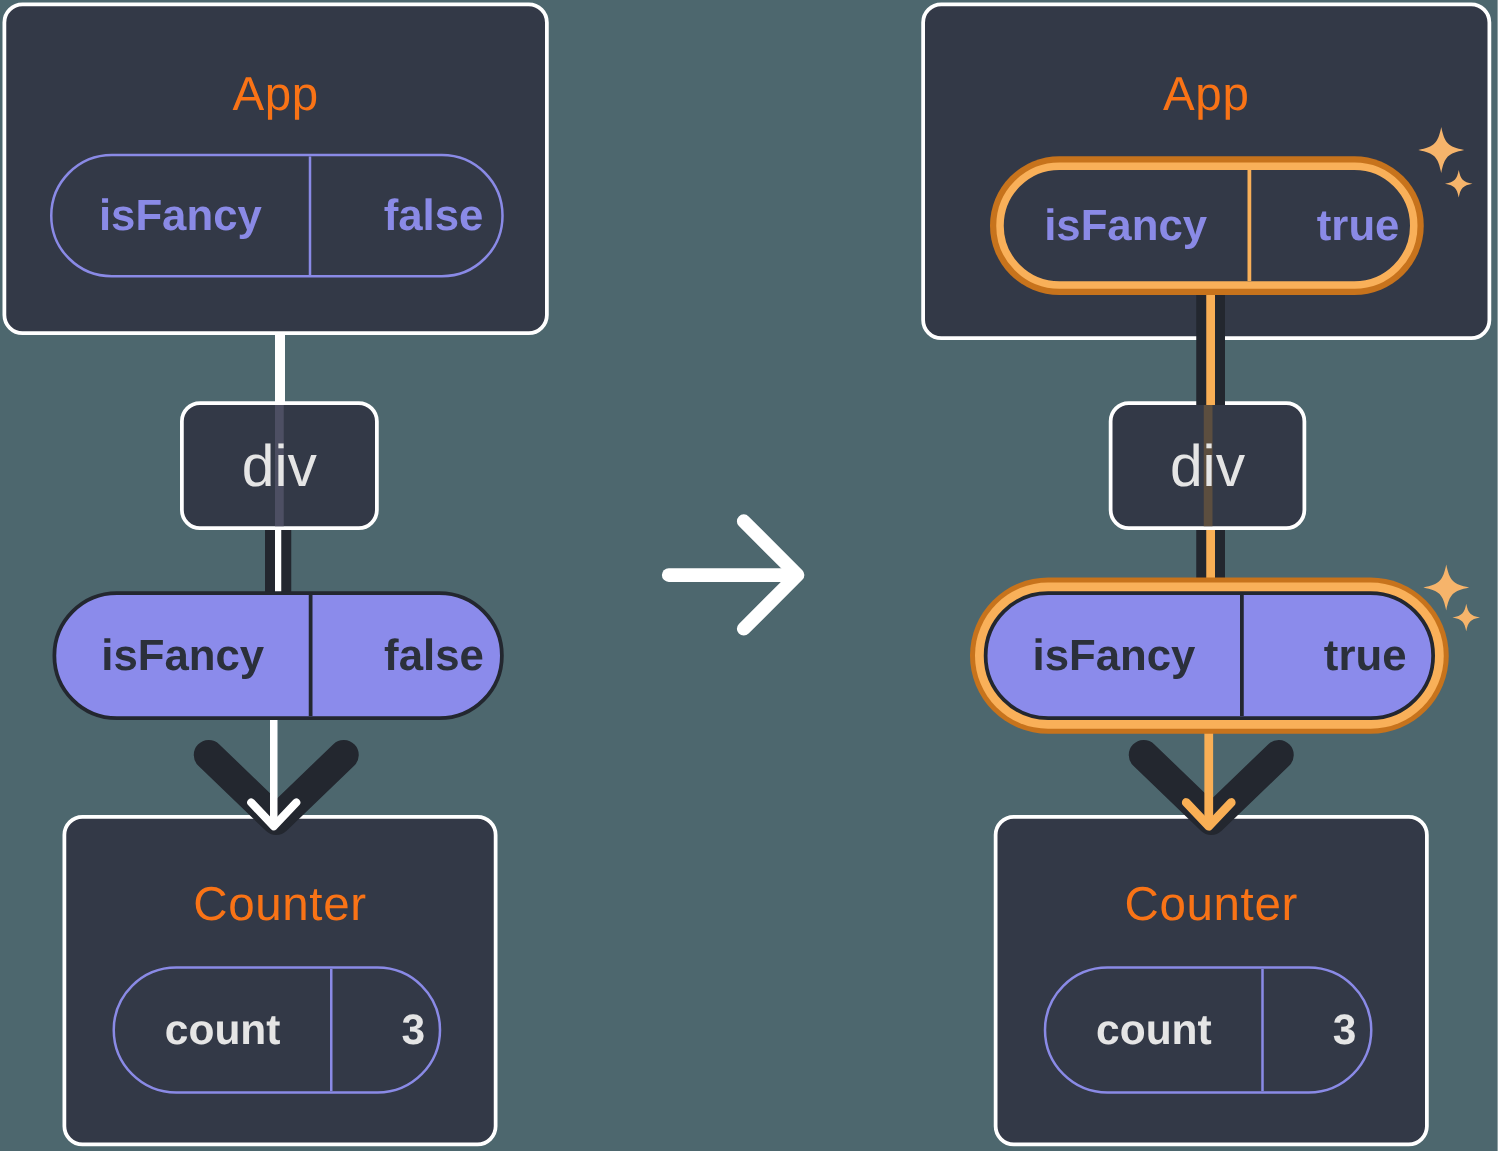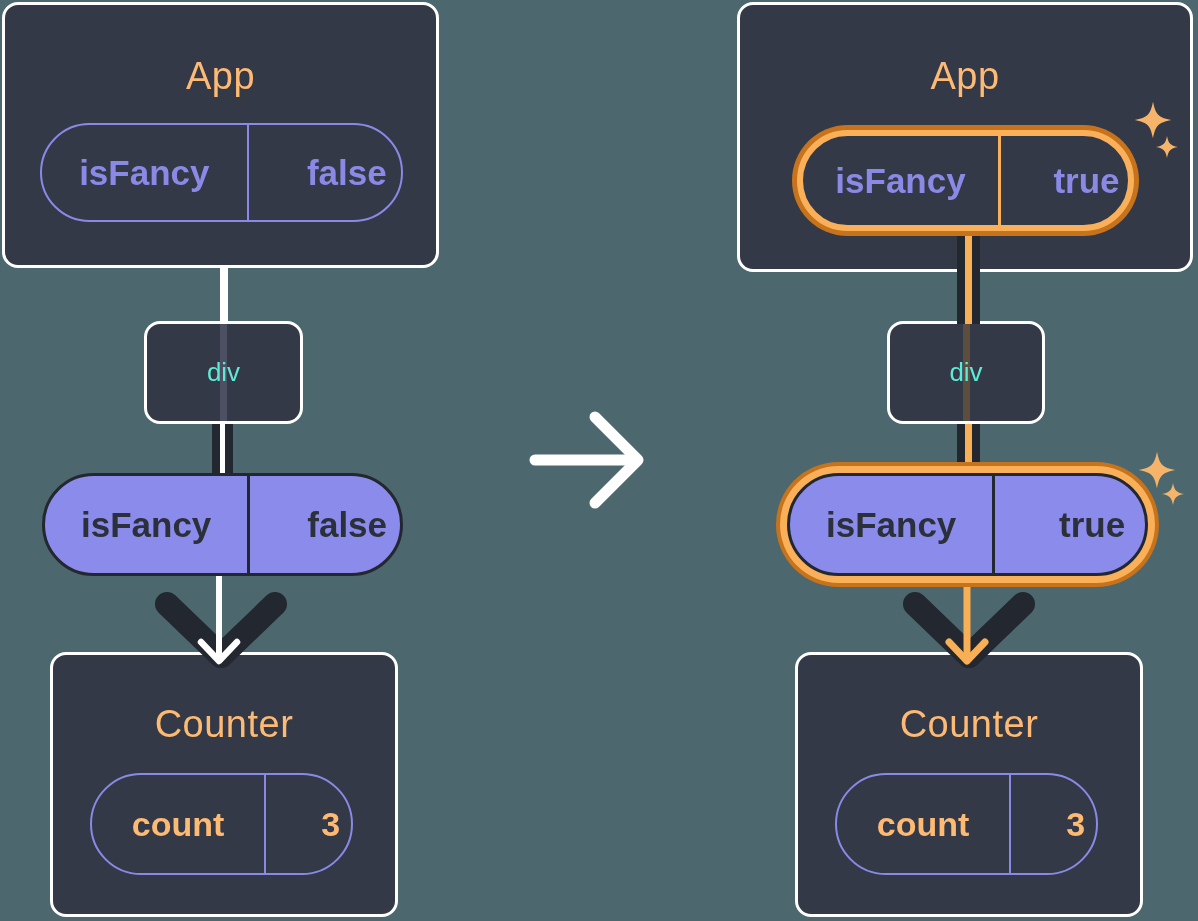--- a/index.html
+++ b/index.html
@@ -17,21 +17,21 @@
     box-sizing: border-box;
     background: #333947;
     border: 3px solid #FFFFFF;
     border-radius: 16px;
     z-index: 2;
   }
   .box-title {
     position: absolute;
     left: 0; right: 0;
     text-align: center;
-    color: #fdba74;
+    color: #f97316;
     font-size: 38px;
     letter-spacing: 0.5px;
   }
   
   .pill {
     position: absolute;
     box-sizing: border-box;
     display: flex;
     align-items: stretch;
     border-radius: 999px;
@@ -65,21 +65,21 @@
     background: #8B8BEB;
     border: 3px solid #23272F;
     color: #2B303B;
   }
   .pill-solid .seg-value { border-left: 3px solid #23272F; }
   .pill-solid.ringed { box-shadow: 0 0 0 7px #F9B059, 0 0 0 11px #C7731C; }
   .pill-solid.ringed .seg-value { font-weight: 700; }
   .pill-count {
     background: #333947;
     border: 2.5px solid #8A8AE6;
-    color: #fdba74;
+    color: #e5e5e5;
     font-size: 34px;
   }
   .pill-count .seg-name  { width: 66.5%; }
   .pill-count .seg-value { width: 33.5%; border-left: 2.5px solid #8A8AE6; }
   
   .conn { position: absolute; z-index: 1; }
   .conn .stripe { position: absolute; top: 0; bottom: 0; }
   .c-l1 { left: 220px; top: 263px; width: 8px;  height: 62px; background: #FFFFFF; }
   .c-l2 { left: 212px; top: 421px; width: 21px; height: 55px; background: #23272F; }
   .c-l2 .stripe { left: 8px; width: 5px; background: #FFFFFF; }
@@ -96,22 +96,22 @@
   .divbox .inner-line {
     position: absolute;
     top: 0; bottom: 0;
     left: calc(50% - 3.5px);
     width: 7px;
     z-index: 0;
   }
   .divbox .divlabel {
     position: relative;
     z-index: 1;
-    color: #5eead4;
-    font-size: 26px;
+    color: #e5e5e5;
+    font-size: 47px;
   }
   .inner-line.muted-purple { background: #4D4F63; }
   .inner-line.muted-brown  { background: #5C4E3F; }
   
   .pass-arrow { position: absolute; z-index: 3; }
   .transition-arrow { position: absolute; z-index: 2; }
   .sparkle { position: absolute; z-index: 5; }
 </style>
 </head>
 <body>

